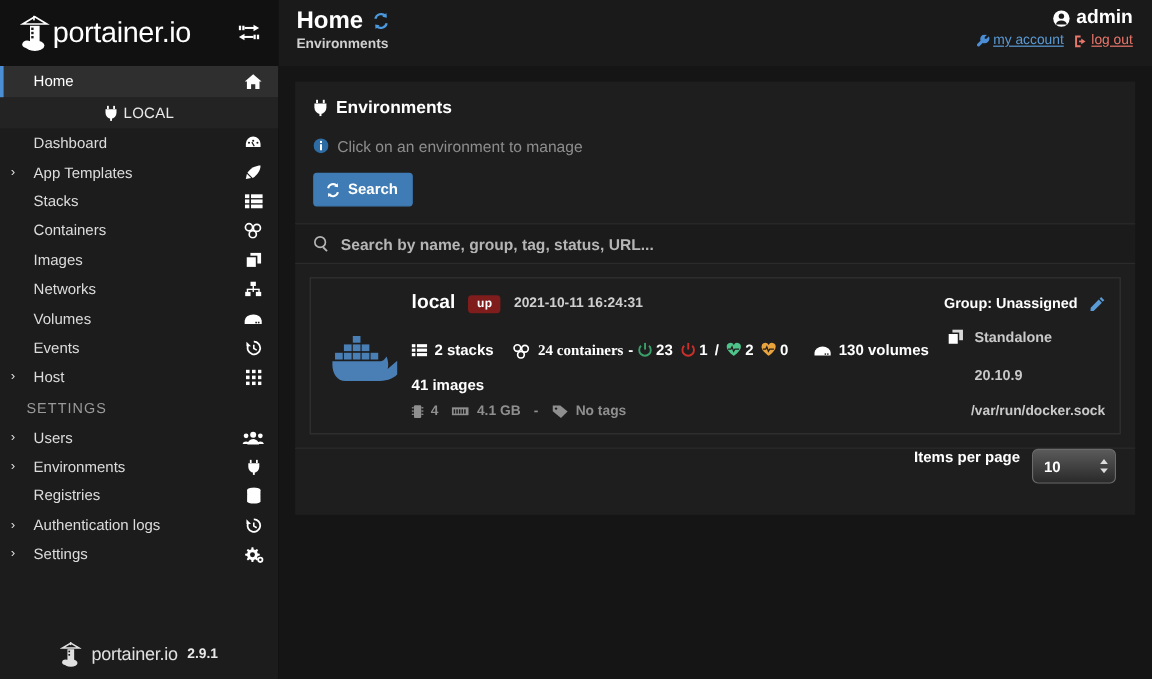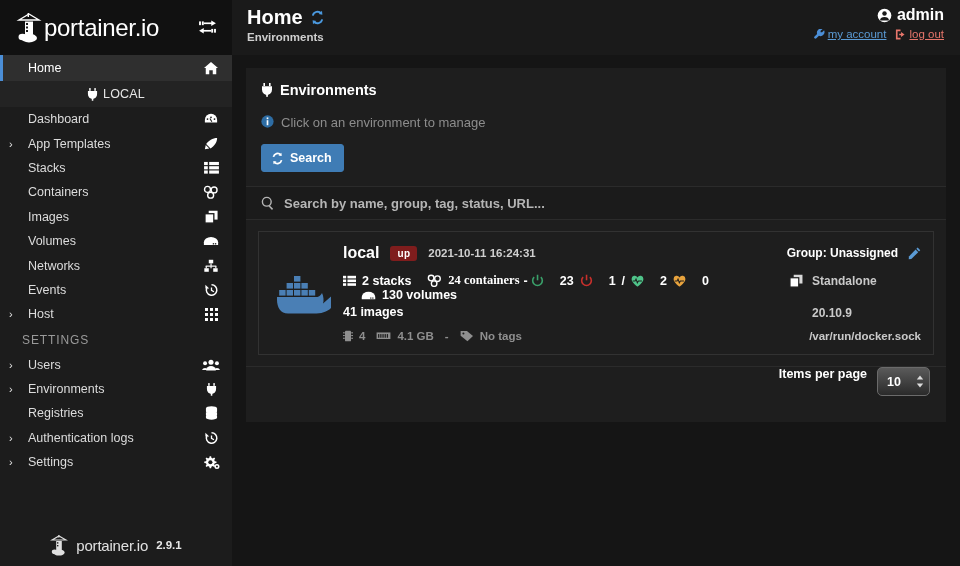--- a/index.html
+++ b/index.html
@@ -160,21 +160,21 @@
     color: #fff; font-size: 12px; font-weight: bold;
   }
   .grp .pencil { color: #5b9bd5; cursor: pointer; display: flex; }
 
   .env-row2 {
     display: flex; align-items: flex-start;
     margin-top: 11px; color: #fff; font-size: 12.5px; font-weight: bold;
   }
   .stat { display: flex; align-items: center; gap: 6px; margin-right: 16px; }
   .stat-flow { display: flex; align-items: center; flex-wrap: wrap; gap: 0; }
-  .mini { display: inline-flex; align-items: center; gap: 16px; margin: 0 3px; }
+  .mini { display: inline-flex; align-items: flex-start; gap: 3px; margin: 12px 3px; }
   .g { color: #3aa06a; }
   .r { color: #c9302c; }
   .env-type {
     margin-left: auto; display: flex; align-items: flex-start; gap: 8px;
     color: #c9c9c9; font-size: 12px; font-weight: bold; min-width: 132px;
   }
   .env-type .lines { display: flex; flex-direction: column; line-height: 16px; gap: 16px; }
   .env-row3 {
     display: flex; align-items: center; margin-top: 9px;
     color: #8f8f8f; font-size: 11.5px; font-weight: bold; gap: 6px;
@@ -182,21 +182,21 @@
   .env-row3 .sep { margin: 0 5px; }
   .env-url { margin-left: auto; color: #c9c9c9; font-size: 11.5px; font-weight: bold; }
 
   .panel-foot {
     border-top: 1px solid #2b2b2b;
     height: 56px; display: flex; align-items: flex-start; justify-content: flex-end;
     padding: 0 16px; gap: 10px;
   }
   .ipp-label { color: #fff; font-size: 12.5px; font-weight: bold; }
   .ipp-select {
-    width: 53px; height: 29px;
+    width: 70px; height: 29px;
     background: linear-gradient(#5a5a5a, #2a2a2a);
     border: 1px solid #6b6b6b; border-radius: 5px;
     color: #fff; font-size: 12.5px; font-weight: bold;
     display: flex; align-items: center; justify-content: space-between;
     padding: 0 5px 0 9px; cursor: pointer;
   }
   .spin { display: flex; flex-direction: column; gap: 1px; color: #dcdcdc; line-height: 5px; font-size: 8px; }
 </style>
 </head>
 <body>
@@ -309,42 +309,42 @@
         <span class="nav-label">Images</span>
         <span class="nav-icon">
           <svg viewBox="0 0 16 15" width="15" height="14">
             <rect x="5" y="0.8" width="9.5" height="9.5" fill="#fff"></rect>
             <rect x="1" y="4" width="9.5" height="10" fill="#fff" stroke="#1c1c1c" stroke-width="1.4"></rect>
           </svg>
         </span>
       </div>
 
       <div class="nav-item">
-        <span class="nav-label">Volumes</span>
-        <span class="nav-icon">
-          <svg viewBox="0 0 18 12" width="16" height="12">
-            <path d="M1 10.6 L1 7.5 A8 6 0 0 1 17 7.5 L17 10.6 Z" fill="#fff"></path>
-            <rect x="11" y="8.4" width="1.5" height="1.5" fill="#1c1c1c"></rect>
-            <rect x="13.4" y="8.4" width="1.5" height="1.5" fill="#1c1c1c"></rect>
-          </svg>
-        </span>
-      </div>
-
-      <div class="nav-item">
         <span class="nav-label">Networks</span>
         <span class="nav-icon">
           <svg viewBox="0 0 18 15" width="16" height="14">
             <rect x="6.5" y="0.5" width="5" height="4" fill="#fff"></rect>
             <rect x="8.4" y="4.5" width="1.3" height="3" fill="#fff"></rect>
             <rect x="3" y="7" width="12" height="1.3" fill="#fff"></rect>
             <rect x="3" y="7.6" width="1.3" height="2.5" fill="#fff"></rect>
             <rect x="8.4" y="7.6" width="1.3" height="2.5" fill="#fff"></rect>
             <rect x="13.8" y="7.6" width="1.3" height="2.5" fill="#fff"></rect>
             <rect x="1.5" y="10" width="5" height="4" fill="#fff"></rect>
             <rect x="11.5" y="10" width="5" height="4" fill="#fff"></rect>
+          </svg>
+        </span>
+      </div>
+
+      <div class="nav-item">
+        <span class="nav-label">Volumes</span>
+        <span class="nav-icon">
+          <svg viewBox="0 0 18 12" width="16" height="12">
+            <path d="M1 10.6 L1 7.5 A8 6 0 0 1 17 7.5 L17 10.6 Z" fill="#fff"></path>
+            <rect x="11" y="8.4" width="1.5" height="1.5" fill="#1c1c1c"></rect>
+            <rect x="13.4" y="8.4" width="1.5" height="1.5" fill="#1c1c1c"></rect>
           </svg>
         </span>
       </div>
 
       <div class="nav-item">
         <span class="nav-label">Events</span>
         <span class="nav-icon">
           <svg viewBox="0 0 16 16" width="15" height="14">
             <path d="M8 2 A6 6 0 1 1 2.6 5.6" fill="none" stroke="#fff" stroke-width="1.7"></path>
             <path d="M1 2 L1 6.4 L5.4 6.4 Z" fill="#fff"></path>

